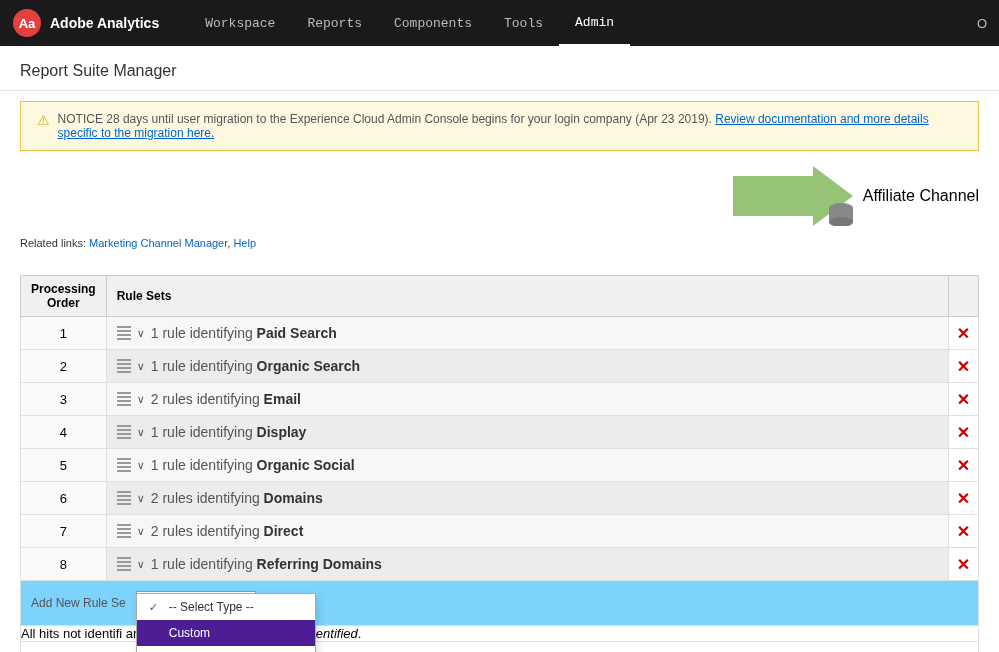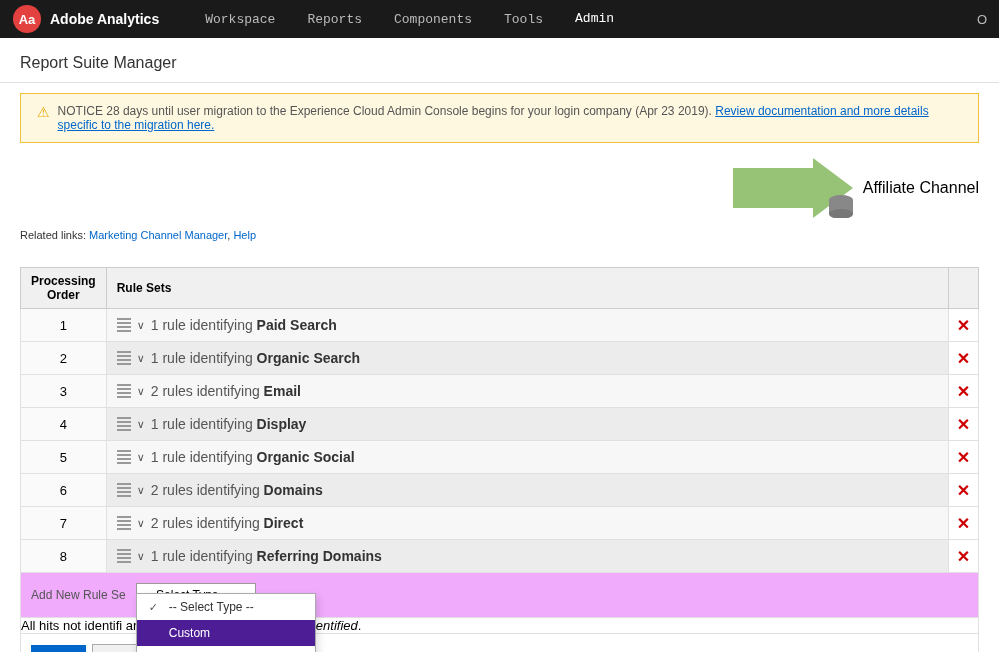--- a/index.html
+++ b/index.html
@@ -3,21 +3,21 @@
   <meta charset="utf-8">
   <style>
     * { box-sizing: border-box; margin: 0; padding: 0; }
     body { font-family: Arial, sans-serif; font-size: 13px; background: #f4f4f4; }
 
     
     .top-nav {
       background: #1a1a1a;
       display: flex;
       align-items: center;
-      height: 38px;
+      height: 46px;
       padding: 0 12px;
       color: #ccc;
     }
     .nav-brand {
       display: flex;
       align-items: center;
       gap: 8px;
       color: #fff;
       font-size: 14px;
       font-weight: bold;
@@ -175,21 +175,21 @@
       font-size: 16px;
       cursor: pointer;
       border: none;
       background: none;
       font-weight: bold;
     }
 
     
     .add-rule-row td {
       padding: 10px;
-      background: #f0abfc;
+      background: #7dd3fc;
     }
     .add-rule-row-inner {
       display: flex;
       align-items: center;
       gap: 10px;
       flex-wrap: wrap;
     }
     .add-rule-label {
       font-size: 12px;
       color: #555;

